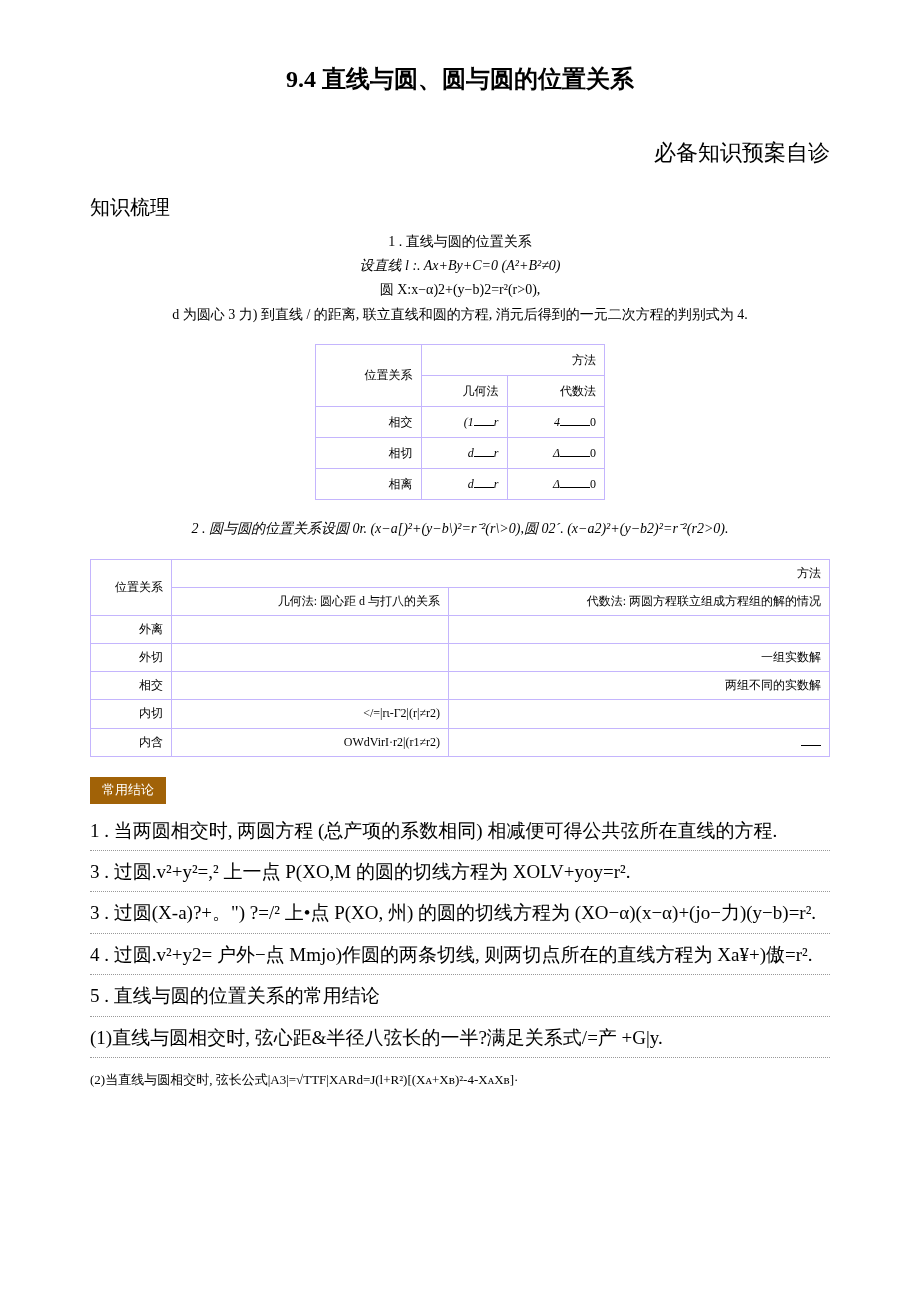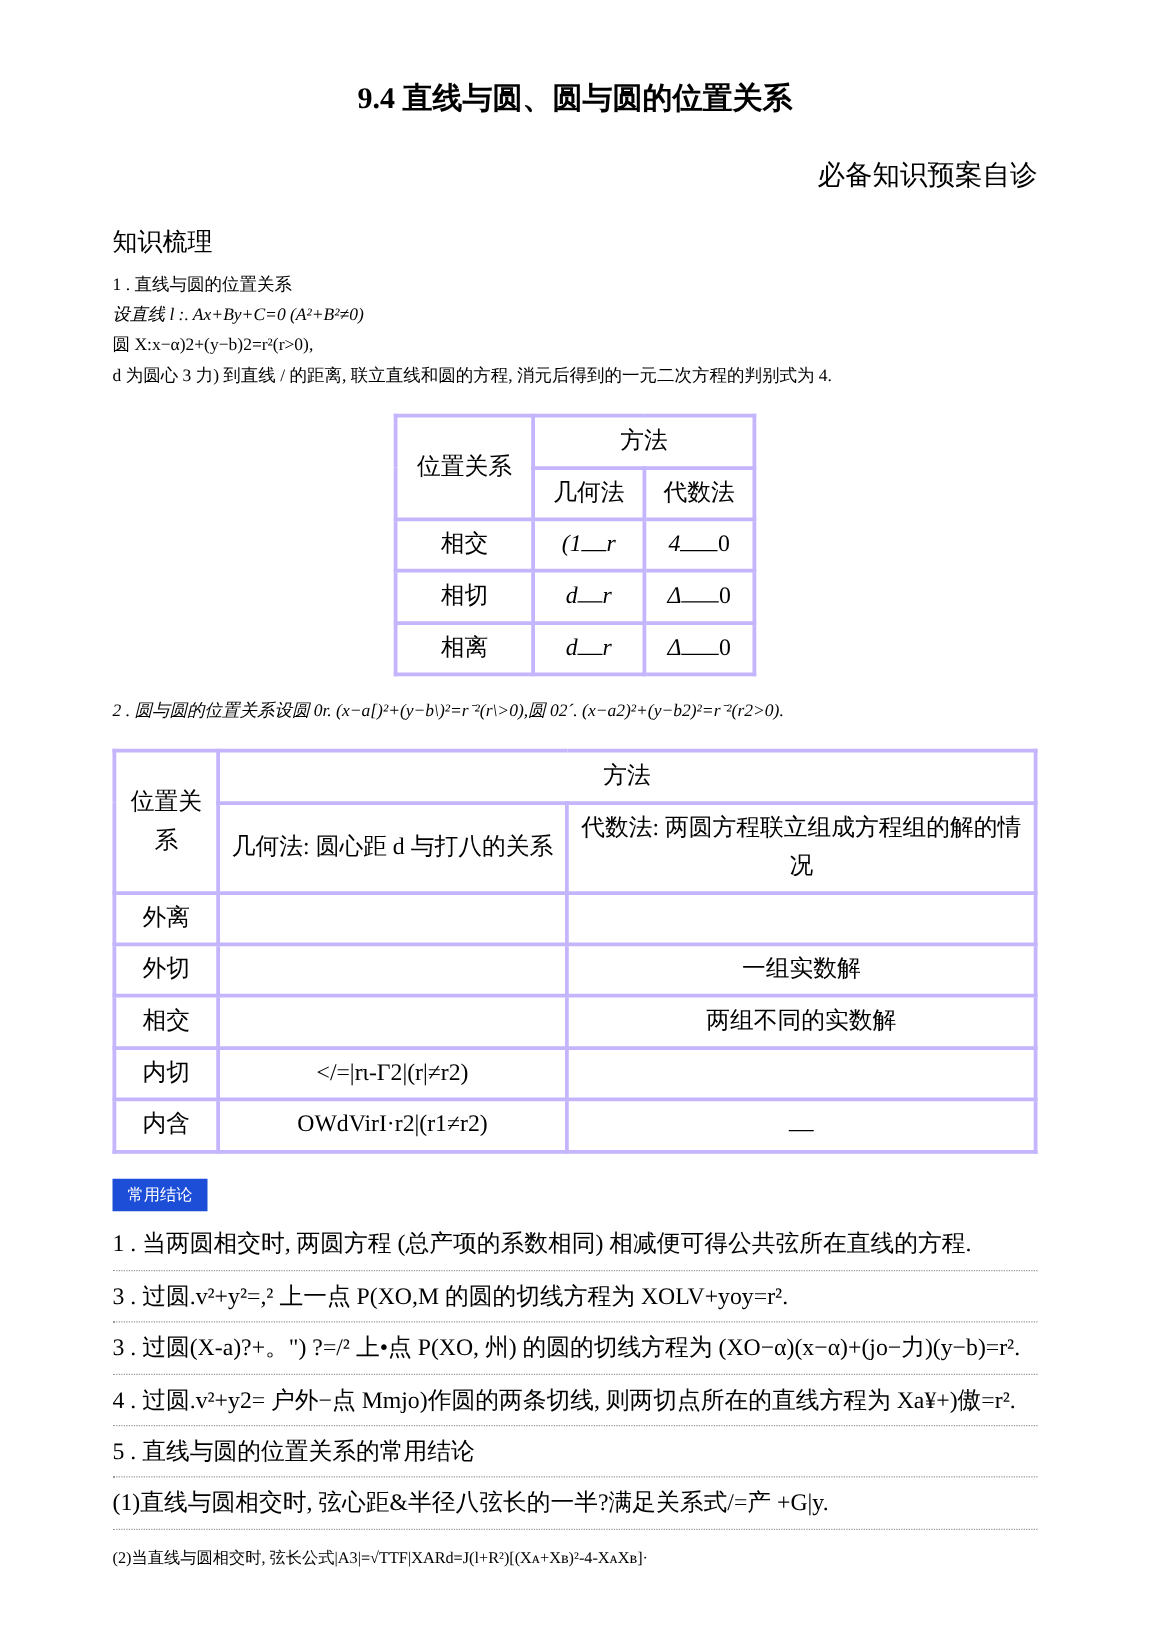--- a/index.html
+++ b/index.html
@@ -10,61 +10,62 @@
     margin: 0;
     padding: 60px 90px;
     width: 920px;
     box-sizing: border-box;
     line-height: 1.6;
   }
   .title-main {
     font-size: 24px;
     font-weight: bold;
     text-align: center;
-    margin-bottom: 24px;
+    margin-bottom: 37px;
   }
   .title-sub {
     font-size: 22px;
     font-family: "KaiTi", "楷体", serif;
     text-align: right;
     margin-bottom: 20px;
   }
   .h2 {
     font-size: 20px;
     font-family: Liberation Sans, sans-serif;
     margin-bottom: 8px;
   }
   .para {
     margin: 2px 0;
+    text-align: center;
   }
   .italic { font-style: italic; }
   table {
     border-collapse: collapse;
     margin: 18px 0;
   }
   td, th {
-    border: 3px solid #c4b5fd;
+    border: 1px solid #c4b5fd;
     padding: 4px 8px;
-    font-size: 19px;
-    text-align: center;
+    font-size: 12px;
+    text-align: right;
     vertical-align: middle;
   }
   .table1 { width: 290px; margin-left: auto; margin-right: auto; }
   .table1 td { height: 22px; }
   .table2 { width: 100%; }
   .blank {
     display: inline-block;
     border-bottom: 1px solid #000;
     min-width: 20px;
     height: 12px;
     vertical-align: baseline;
   }
   .blank-wide { min-width: 30px; }
   .blue-bar {
-    background: #1d4ed8;
+    background: #a16207;
     color: #fff;
     font-size: 13px;
     padding: 3px 12px;
     margin-top: 20px;
     margin-bottom: 6px;
     width: fit-content;
     font-family: "SimHei", sans-serif;
   }
   .ruled {
     border-bottom: 1px dotted #999;

